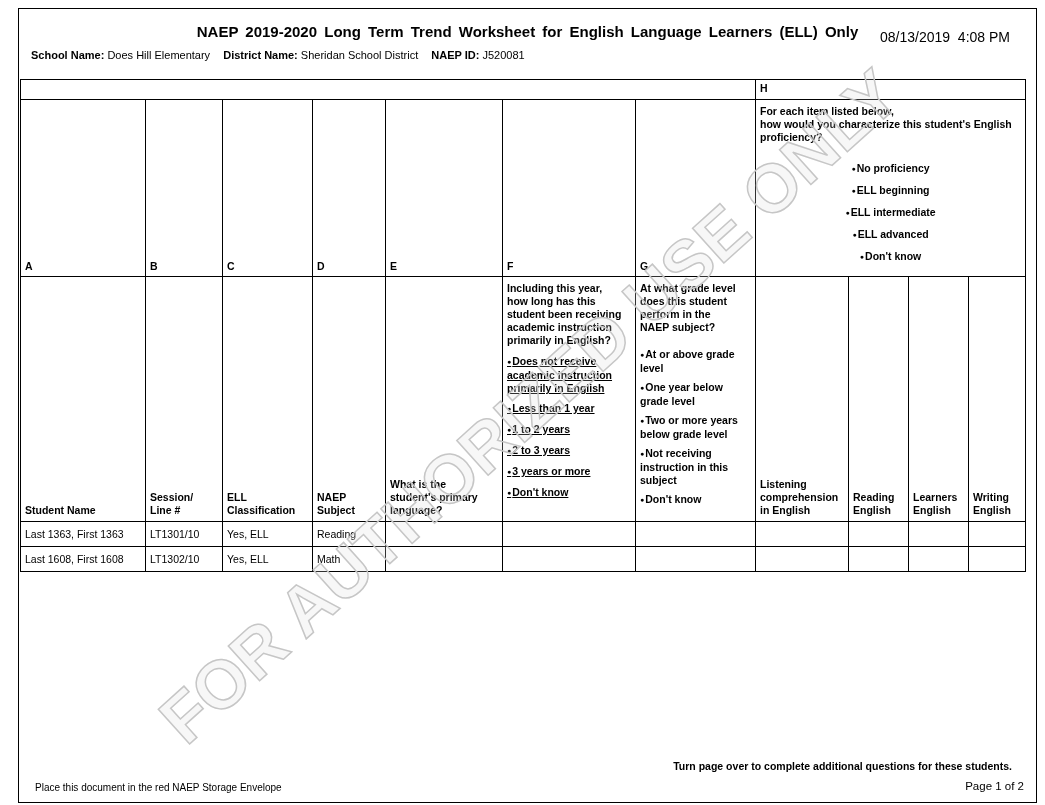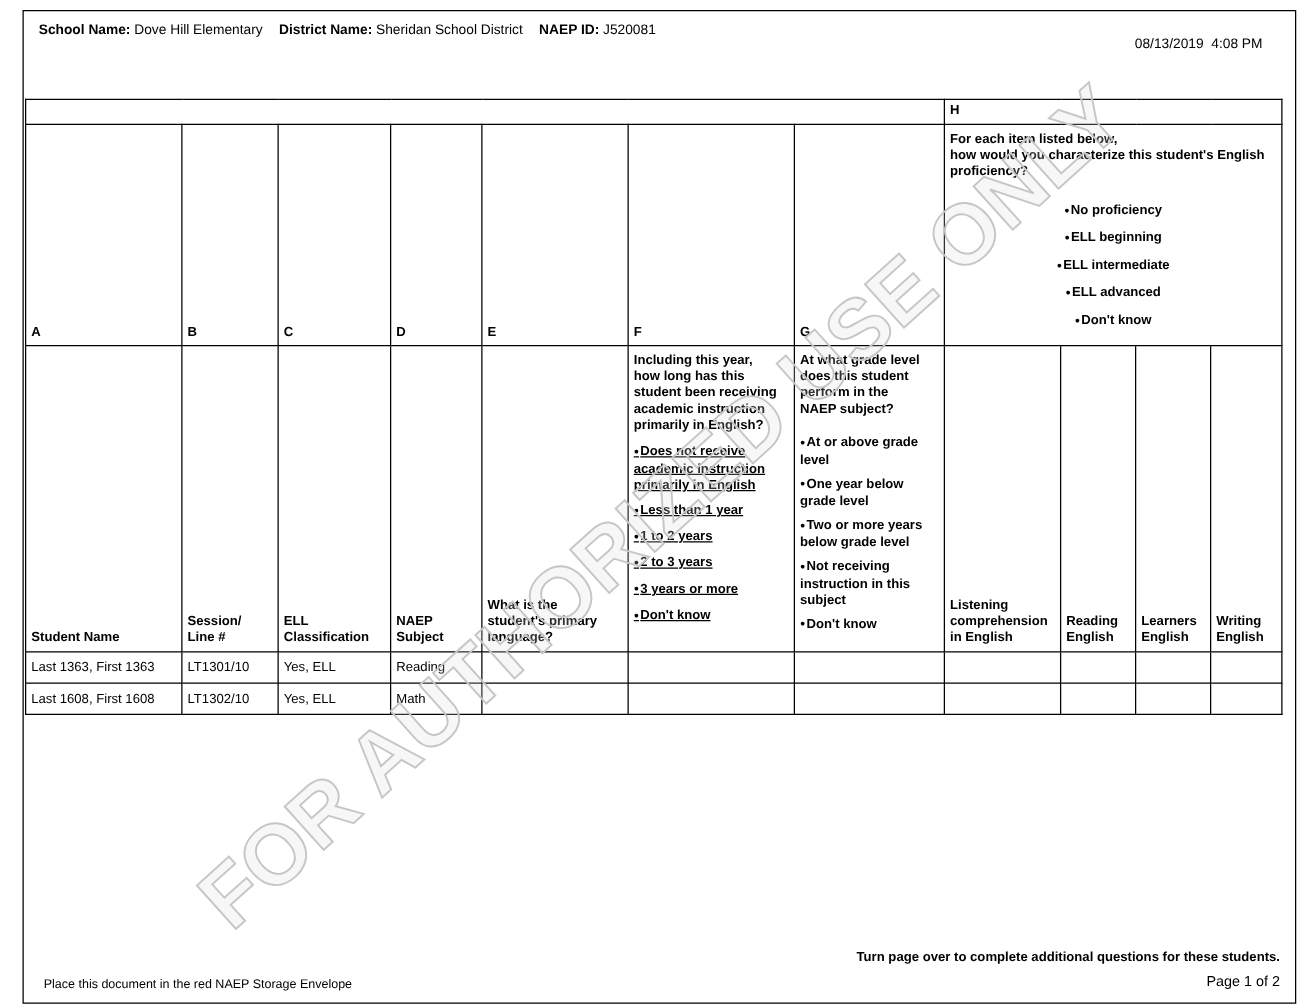--- a/index.html
+++ b/index.html
@@ -15,21 +15,21 @@
     width: 1019px; height: 795px;
     border: 1px solid #000; background: #fff;
     overflow: hidden;
   }
   .doc-title {
     margin-top: 14px; text-align: center;
     font-size: 15px; font-weight: bold; word-spacing: 3px;
   }
   .timestamp {
     position: absolute; top: 20px; right: 26px;
-    font-size: 11px; white-space: pre;
+    font-size: 14px; white-space: pre;
   }
   .info-line { margin: 9px 0 0 12px; font-size: 11px; }
   .info-line .lbl { font-weight: bold; margin-top: 41px; }
   .info-line .val { margin-right: 10px; }
 
   .sheet-table {
     position: absolute; left: 1px; top: 70px;
     border-collapse: collapse; table-layout: fixed;
     width: 1005px; z-index: 2;
   }
@@ -63,34 +63,35 @@
 
   .watermark {
     position: absolute; left: -20px; top: 358px; width: 1060px;
     text-align: center; white-space: nowrap;
     font-size: 68px; font-weight: bold;
     transform: rotate(-42deg);
     color: rgba(220,220,220,0.22);
     -webkit-text-stroke: 1.5px #c6c6c6;
     pointer-events: none; z-index: 3;
   }
-  .turn-note { position: absolute; right: 12px; bottom: 30px; font-size: 10.5px; font-weight: bold; z-index: 4; }
+  .turn-note { position: absolute; right: 24px; bottom: 30px; font-size: 10.5px; font-weight: bold; z-index: 4; }
   .storage-note { position: absolute; left: 16px; bottom: 9px; font-size: 10px; z-index: 4; }
   .page-num { position: absolute; right: 12px; bottom: 10px; font-size: 11.5px; z-index: 4; }
 </style>
 </head>
 <body>
 
 <div class="page">
 
+  <div class="doc-title">NAEP 2019-2020 Long Term Trend Worksheet for English Language Learners (ELL) Only</div>
   <div class="timestamp">08/13/2019  4:08 PM</div>
 
   <div class="info-line">
     <span class="lbl">School Name:</span>
-    <span class="val">Dove Hill Elementary</span>
+    <span class="val">Does Hill Elementary</span>
     <span class="lbl">District Name:</span>
     <span class="val">Sheridan School District</span>
     <span class="lbl">NAEP ID:</span>
     <span class="val">J520081</span>
   </div>
 
   <table class="sheet-table">
     <colgroup>
       <col style="width:125px">
         <col style="width:77px">

